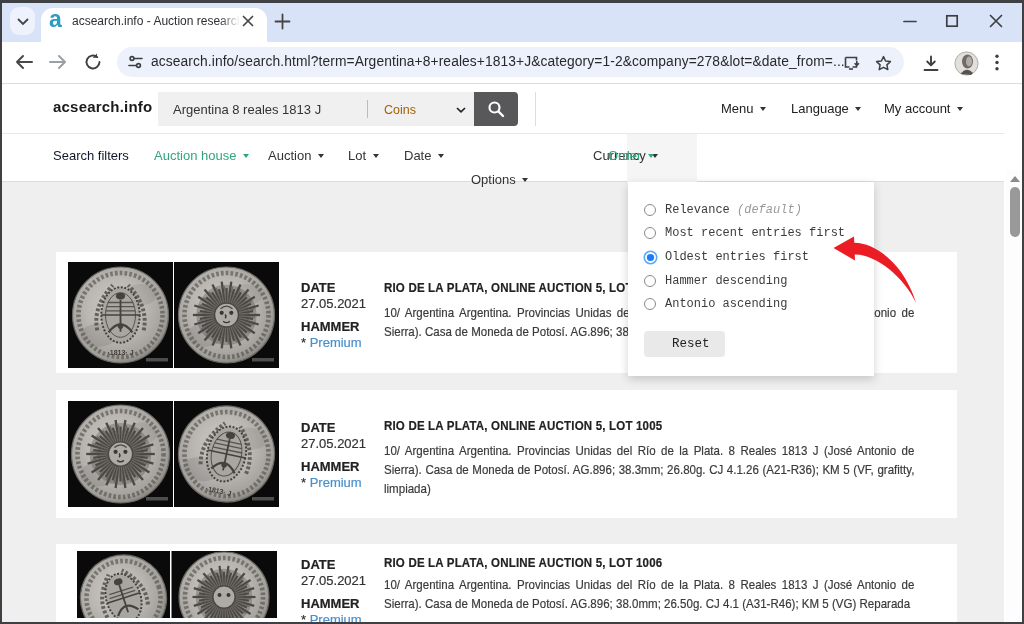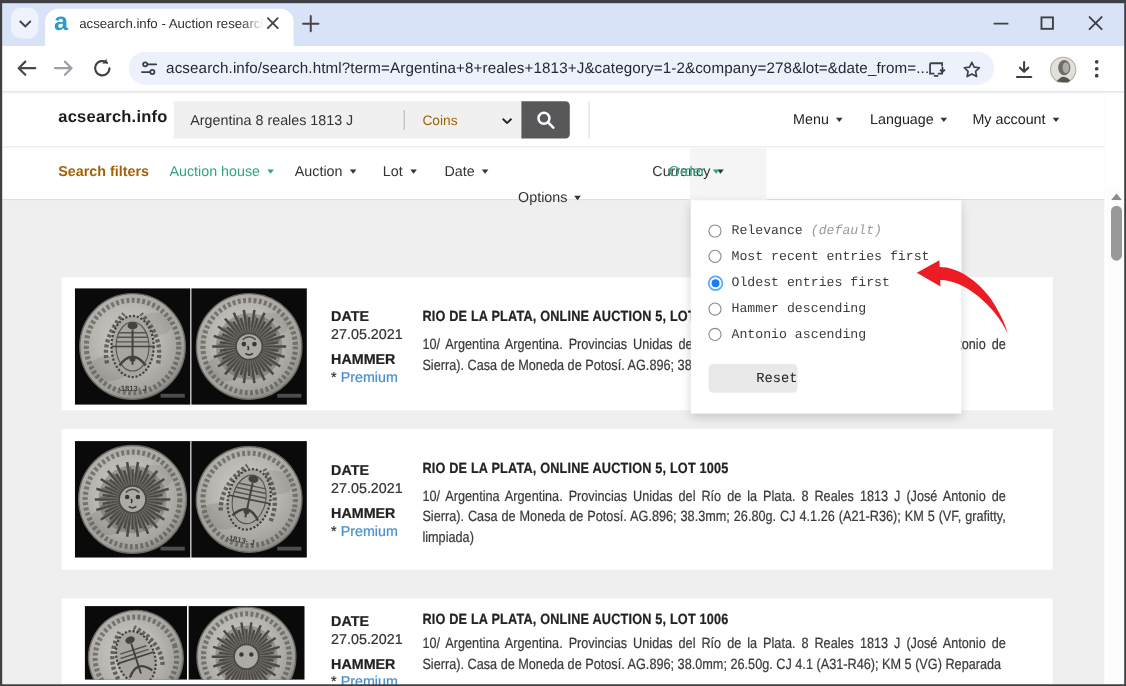--- a/index.html
+++ b/index.html
@@ -49,21 +49,21 @@
 .mcol { -webkit-text-stroke:0.2px; position:absolute; left:328px; width:621px; transform:scaleX(0.854); transform-origin:0 0; font-size:13.5px; color:#333; }
 .mcol h3 { font-size:13.5px; color:#222; margin-bottom:8px; letter-spacing:0.2px; }
 #mcol3 h3 { margin-bottom:5px; }
 .mcol p { text-align:justify; line-height:19px; color:#3a3a3a; }
 
 #panel { position:absolute; left:628px; top:182px; width:246px; height:194px; background:#fff; box-shadow:0 3px 9px rgba(0,0,0,0.18);font-family:Liberation Mono, monospace; }
 .ropt { position:absolute; left:16px; font-size:12px; color:#3c3c3c; }
 .rc { position:absolute; left:0; top:1px; width:12px; height:12px; border:1.5px solid #8a8a8a; border-radius:50%; background:#fff; }
 .rtxt { position:absolute; left:21px; top:0; white-space:nowrap; }
 .def { color:#999; font-style:italic; }
-.btn { position:absolute; top:149px; width:81px; height:26px; border-radius:4px; font-size:12.5px; text-align:right; line-height:26px;padding-left:28px; }
+.btn { position:absolute; top:149px; width:81px; height:26px; border-radius:4px; font-size:12.5px; text-align:left; line-height:26px;padding-left:28px; }
 #reset { left:16px; background:#e9e9e9; color:#222; }
 #apply { left:124px; background:#58585a; color:#fff; }
 
 #sbar { position:absolute; left:1004px; top:85px; width:18px; height:537px; background:#fdfdfd; }
 #sthumb { position:absolute; left:4px; top:17px; width:10px; height:50px; background:#999; border-radius:5px; }
 </style>
 </head>
 <body>
 <div id="tabbar"></div>
 <div id="chevbtn">
@@ -160,21 +160,21 @@
           <path d="M11.5 11.5 L16 16" stroke="#fff" stroke-width="2.4" stroke-linecap="round"></path>
         </svg>
       </div>
     <div id="vdiv2"></div>
     <div class="hmenu" style="left:719px;">Menu <span class="caret"></span></div>
     <div class="hmenu" style="left:789px;">Language <span class="caret"></span></div>
     <div class="hmenu" style="left:882px;">My account <span class="caret"></span></div>
   </div>
   <div id="filterbar">
     <div id="ordertrig"></div>
-    <div class="fitem" style="left:51px;font-weight:bold;color:#a16207;">Search filters</div>
+    <div class="fitem" style="left:51px;font-weight:normal;color:#0f172a;">Search filters</div>
     <div class="fitem green" style="left:152px;">Auction house <span class="caret caretg"></span></div>
     <div class="fitem" style="left:266px;">Auction <span class="caret"></span></div>
     <div class="fitem" style="left:346px;">Lot <span class="caret"></span></div>
     <div class="fitem" style="left:402px;">Date <span class="caret"></span></div>
     <div class="fitem" style="left:469px;margin-top:24px;">Options <span class="caret"></span></div>
     <div class="fitem" style="left:549px;margin-left:42px;">Currency <span class="caret"></span></div>
     <div class="fitem green" style="left:606px;">Order <span class="caret caretg"></span></div>
   </div>
 
   <div class="card" style="top:167px;height:121px;">

